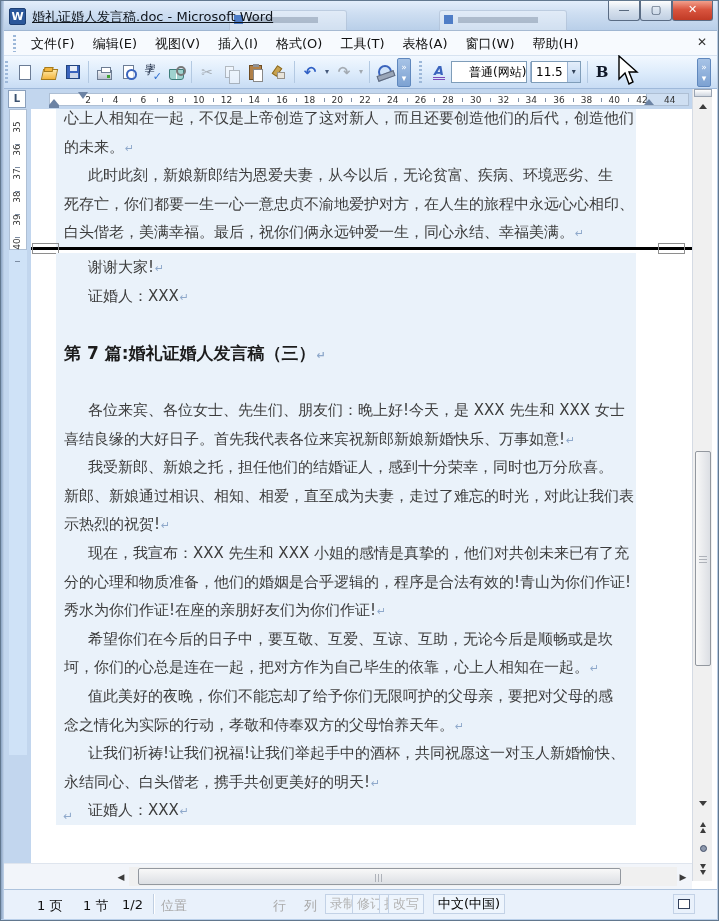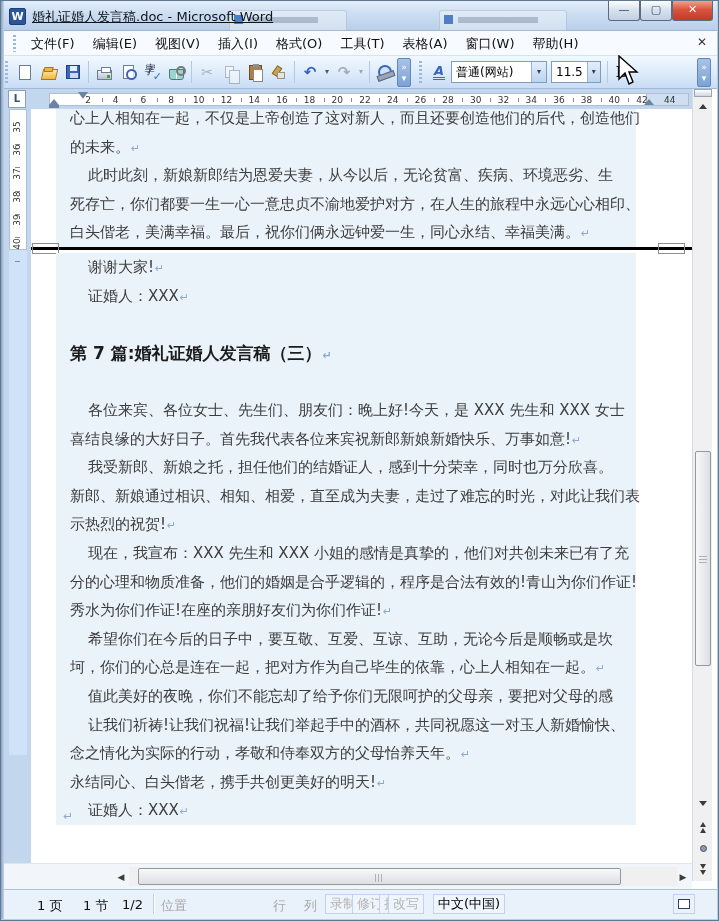--- a/index.html
+++ b/index.html
@@ -97,21 +97,21 @@
   #vruler{left:0;top:108px;width:30px;height:754px;background:#c2d6ee;}
   #vruler-white{left:8px;top:108px;width:18px;height:141px;background:#fff;border:1px solid #aebfd4;}
   #vruler-below{left:8px;top:249px;width:18px;height:505px;background:#cfe2f7;}
   .vnum{position:absolute;left:9px;width:16px;height:12px;font-size:9px;color:#333;text-align:center;transform:rotate(-90deg);}
   .vtick{position:absolute;left:14px;width:5px;height:1px;background:#7d8da3;}
   .vmargin-mark{left:30px;top:234px;width:10px;height:8px;border-top:2px solid #555;border-bottom:2px solid #555;}
 
   
   #doc{left:30px;top:108px;width:661px;height:754px;background:#fff;overflow:hidden;}
   .shade{position:absolute;left:25px;width:580px;background:#eaf2fa;}
-  .dline{position:relative;height:28.6px;line-height:28.6px;font-size:15px;color:#3d3d3d;white-space:nowrap;padding-left:14px;}
+  .dline{position:relative;height:28.6px;line-height:28.6px;font-size:15px;color:#3d3d3d;white-space:nowrap;padding-left:8px;}
   .dline.ind{padding-left:32px;}
   .dline.head{font-size:17px;font-weight:bold;color:#1c1c1c;}
   .pil{font-size:11px;color:#8fa9cb;margin-left:1px;}
   #pagebreak{left:0;top:138px;width:661px;height:3px;background:#000;}
   .pb-box{position:absolute;top:134px;width:27px;height:11px;border:1px solid #8e8e8e;}
   #lone-pil{position:absolute;left:32px;top:700px;height:20px;font-size:12px;color:#8fa9cb;}
 
   
   #vscroll{left:691px;top:88px;width:20px;height:792px;background:#f0f0f0;border-left:1px solid #d5dbe4;}
   .sbtn{position:absolute;left:1px;width:18px;text-align:center;color:#4a4a4a;background:#f0f0f0;}
@@ -226,21 +226,21 @@
     <span class="tsep"></span>
     <span class="tbtn">
         <i class="ic ic-link"></i>
       </span>
     <span class="chev"><span>»</span><br><span>▾</span></span>
 
     <span class="tgrip" style="margin-left:8px;"></span>
     <span class="tbtn">
         <i class="ic ic-styles">A</i>
       </span>
-    <span class="combo" style="width:96px;">
+    <span class="combo" style="width:76px;padding-left:13px;">
       <span class="cval">普通(网站)</span>
       <span class="cbtn">▾</span>
     </span>
     <span class="combo" style="width:50px;margin-left:4px;">
       <span class="cval">11.5</span>
       <span class="cbtn">▾</span>
     </span>
     <span class="tsep" style="margin-left:6px;"></span>
     <span class="boldbtn">B</span>
     <span class="chev" style="position:absolute;right:9px;"><span>»</span><br><span>▾</span></span>
@@ -291,22 +291,22 @@
         <div class="dline"><span>喜结良缘的大好日子。首先我代表各位来宾祝新郎新娘新婚快乐、万事如意!</span><span class="pil">↵</span></div>
         <div class="dline ind"><span>我受新郎、新娘之托，担任他们的结婚证人，感到十分荣幸，同时也万分欣喜。</span></div>
         <div class="dline"><span>新郎、新娘通过相识、相知、相爱，直至成为夫妻，走过了难忘的时光，对此让我们表</span></div>
         <div class="dline"><span>示热烈的祝贺!</span><span class="pil">↵</span></div>
         <div class="dline ind"><span>现在，我宣布：XXX 先生和 XXX 小姐的感情是真挚的，他们对共创未来已有了充</span></div>
         <div class="dline"><span>分的心理和物质准备，他们的婚姻是合乎逻辑的，程序是合法有效的!青山为你们作证!</span></div>
         <div class="dline"><span>秀水为你们作证!在座的亲朋好友们为你们作证!</span><span class="pil">↵</span></div>
         <div class="dline ind"><span>希望你们在今后的日子中，要互敬、互爱、互谅、互助，无论今后是顺畅或是坎</span></div>
         <div class="dline"><span>坷，你们的心总是连在一起，把对方作为自己毕生的依靠，心上人相知在一起。</span><span class="pil">↵</span></div>
         <div class="dline ind"><span>值此美好的夜晚，你们不能忘却了给予你们无限呵护的父母亲，要把对父母的感</span></div>
+        <div class="dline"><span>念之情化为实际的行动，孝敬和侍奉双方的父母怡养天年。</span><span class="pil">↵</span></div>
         <div class="dline ind"><span>让我们祈祷!让我们祝福!让我们举起手中的酒杯，共同祝愿这一对玉人新婚愉快、</span></div>
-        <div class="dline"><span>念之情化为实际的行动，孝敬和侍奉双方的父母怡养天年。</span><span class="pil">↵</span></div>
         <div class="dline"><span>永结同心、白头偕老，携手共创更美好的明天!</span><span class="pil">↵</span></div>
         <div class="dline ind"><span>证婚人：XXX</span><span class="pil">↵</span></div>
       </div>
     <div id="lone-pil">↵</div>
   </div>
 
   <div id="vscroll" class="abs">
     <div id="vs-split" class="abs"></div>
     <div class="sbtn" style="top:10px;height:16px;padding-top:5px;">
         <div class="tri-up"></div>

